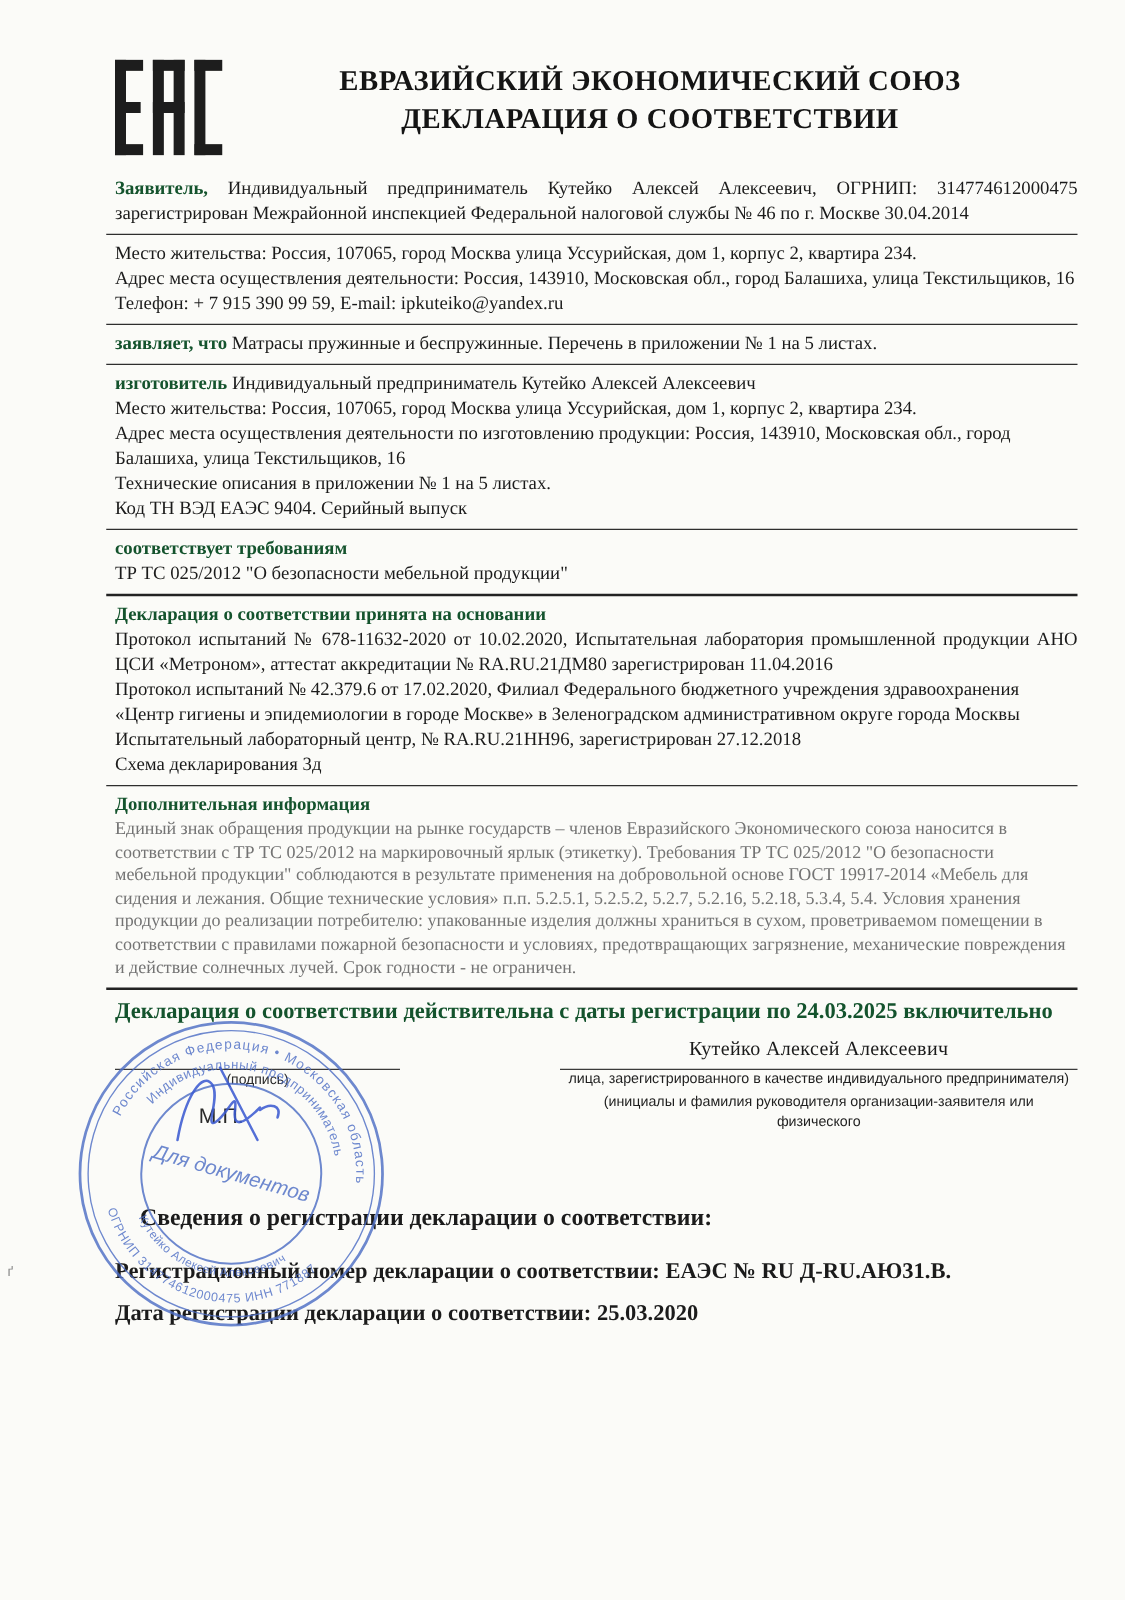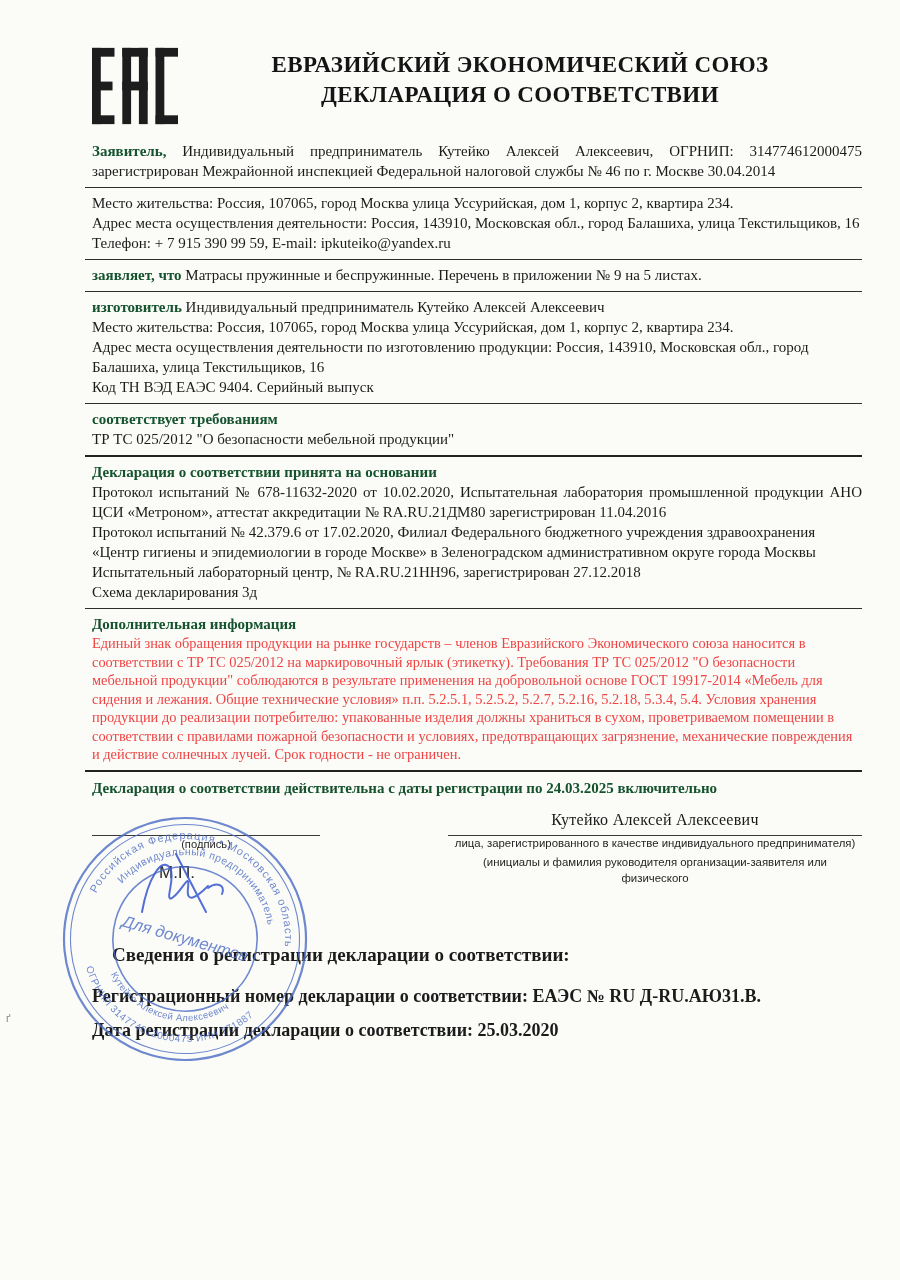--- a/index.html
+++ b/index.html
@@ -18,22 +18,22 @@
   .header{display:flex;align-items:flex-start;margin-bottom:12px;}
   .logo{width:86px;height:80px;flex:none;margin-top:2px;}
   .titles{flex:1;text-align:center;font-weight:bold;font-size:23px;line-height:30px;letter-spacing:.4px;padding-top:6px;color:#141414;}
   
   p{margin:0;font-size:15px;line-height:20px;}
   .sec{padding:3px 0 4px;}
   .just{text-align:justify;}
   b,.bold{font-weight:bold;color:#14532d;}
   .div{border:none;border-top:1.6px solid #2e2e2e;margin:2px 0 2px -7px;width:calc(100% + 7px);}
   .div.th{border-top-width:2.6px;border-top-color:#222;}
-  .addl{font-size:14.4px;line-height:18.5px;color:#ef4444;}
-  .validity{font-size:15px;line-height:22px;white-space:nowrap;padding:3px 0 2px;}
+  .addl{font-size:14.4px;line-height:18.5px;color:#737373;}
+  .validity{font-size:18px;line-height:22px;white-space:nowrap;padding:3px 0 2px;}
   
   .sig-row{display:flex;margin-top:10px;height:100px;}
   .sig-left{width:300px;flex:none;padding-top:24px;}
   .sig-line{width:228px;border-top:1.6px solid #3a3a3a;}
   .sig-cap{font-family:"Liberation Sans", sans-serif;font-size:11.2px;color:#2a2a2a;width:228px;text-align:center;margin-top:2px;}
   .sig-mp{font-family:"Liberation Sans", sans-serif;font-size:17px;color:#2a2a2a;width:170px;text-align:center;margin-top:13px;}
   .sig-right{flex:1;text-align:center;padding-left:56px;}
   .sig-name{font-size:16px;color:#1a1a1a;margin-bottom:6px;letter-spacing:.3px;}
   .sig-rule{border-top:1.5px solid #3a3a3a;width:100%;}
   .sig-note{font-family:"Liberation Sans", sans-serif;font-size:11.4px;line-height:15.5px;color:#1f1f1f;margin-top:4px;}
@@ -83,28 +83,29 @@
   <hr class="div">
 
   <div class="sec">
     <p>Место жительства: Россия, 107065, город Москва улица Уссурийская, дом 1, корпус 2, квартира 234.</p>
     <p>Адрес места осуществления деятельности: Россия, 143910, Московская обл., город  Балашиха, улица Текстильщиков, 16</p>
     <p>Телефон: + 7 915 390 99 59, E-mail: ipkuteiko@yandex.ru</p>
   </div>
   <hr class="div">
 
   <div class="sec">
-    <p><b>заявляет, что</b> <span>Матрасы пружинные и беспружинные. Перечень в приложении № 9 на 5 листах.</span></p>
+    <p><b>заявляет, что</b> <span>Матрасы пружинные и беспружинные. Перечень в приложении № 1 на 5 листах.</span></p>
   </div>
   <hr class="div">
 
   <div class="sec">
     <p><b>изготовитель</b> <span>Индивидуальный предприниматель Кутейко Алексей Алексеевич</span></p>
     <p>Место жительства: Россия, 107065, город Москва улица Уссурийская, дом 1, корпус 2, квартира 234.</p>
     <p>Адрес места осуществления деятельности по изготовлению продукции: Россия, 143910, Московская обл., город  Балашиха, улица Текстильщиков, 16</p>
+    <p>Технические описания в приложении № 1 на 5 листах.</p>
     <p>Код ТН ВЭД ЕАЭС 9404.  Серийный выпуск</p>
   </div>
   <hr class="div">
 
   <div class="sec">
     <p><b>соответствует требованиям</b></p>
     <p>ТР ТС 025/2012 "О безопасности мебельной продукции"</p>
   </div>
   <hr class="div th">
 

